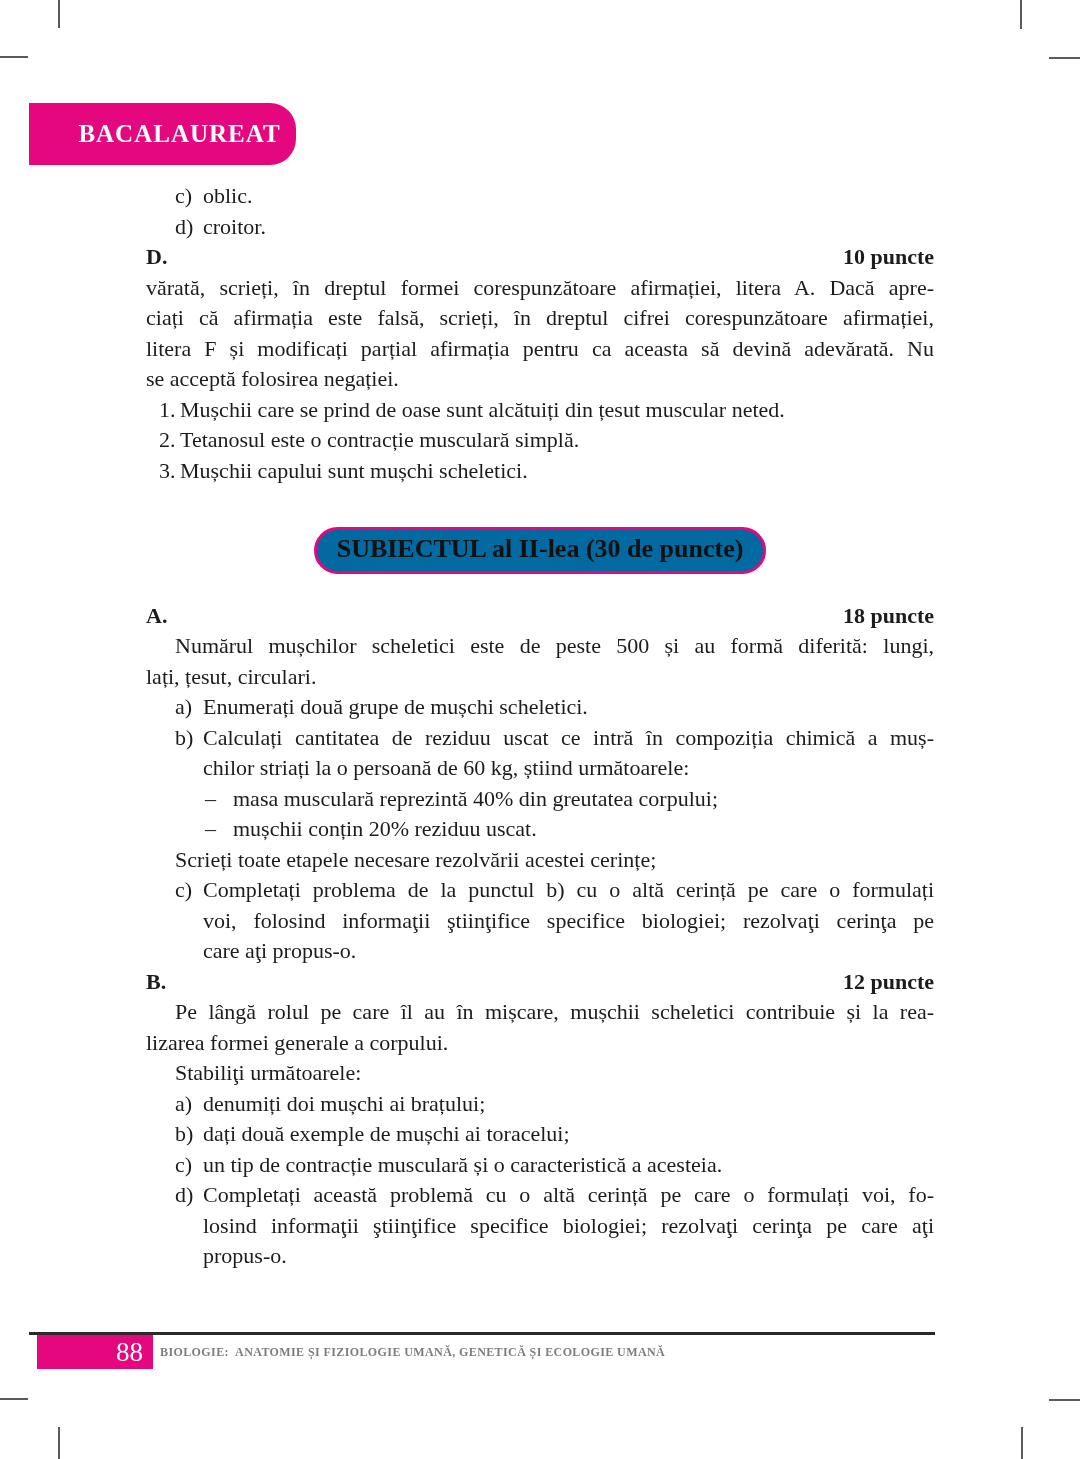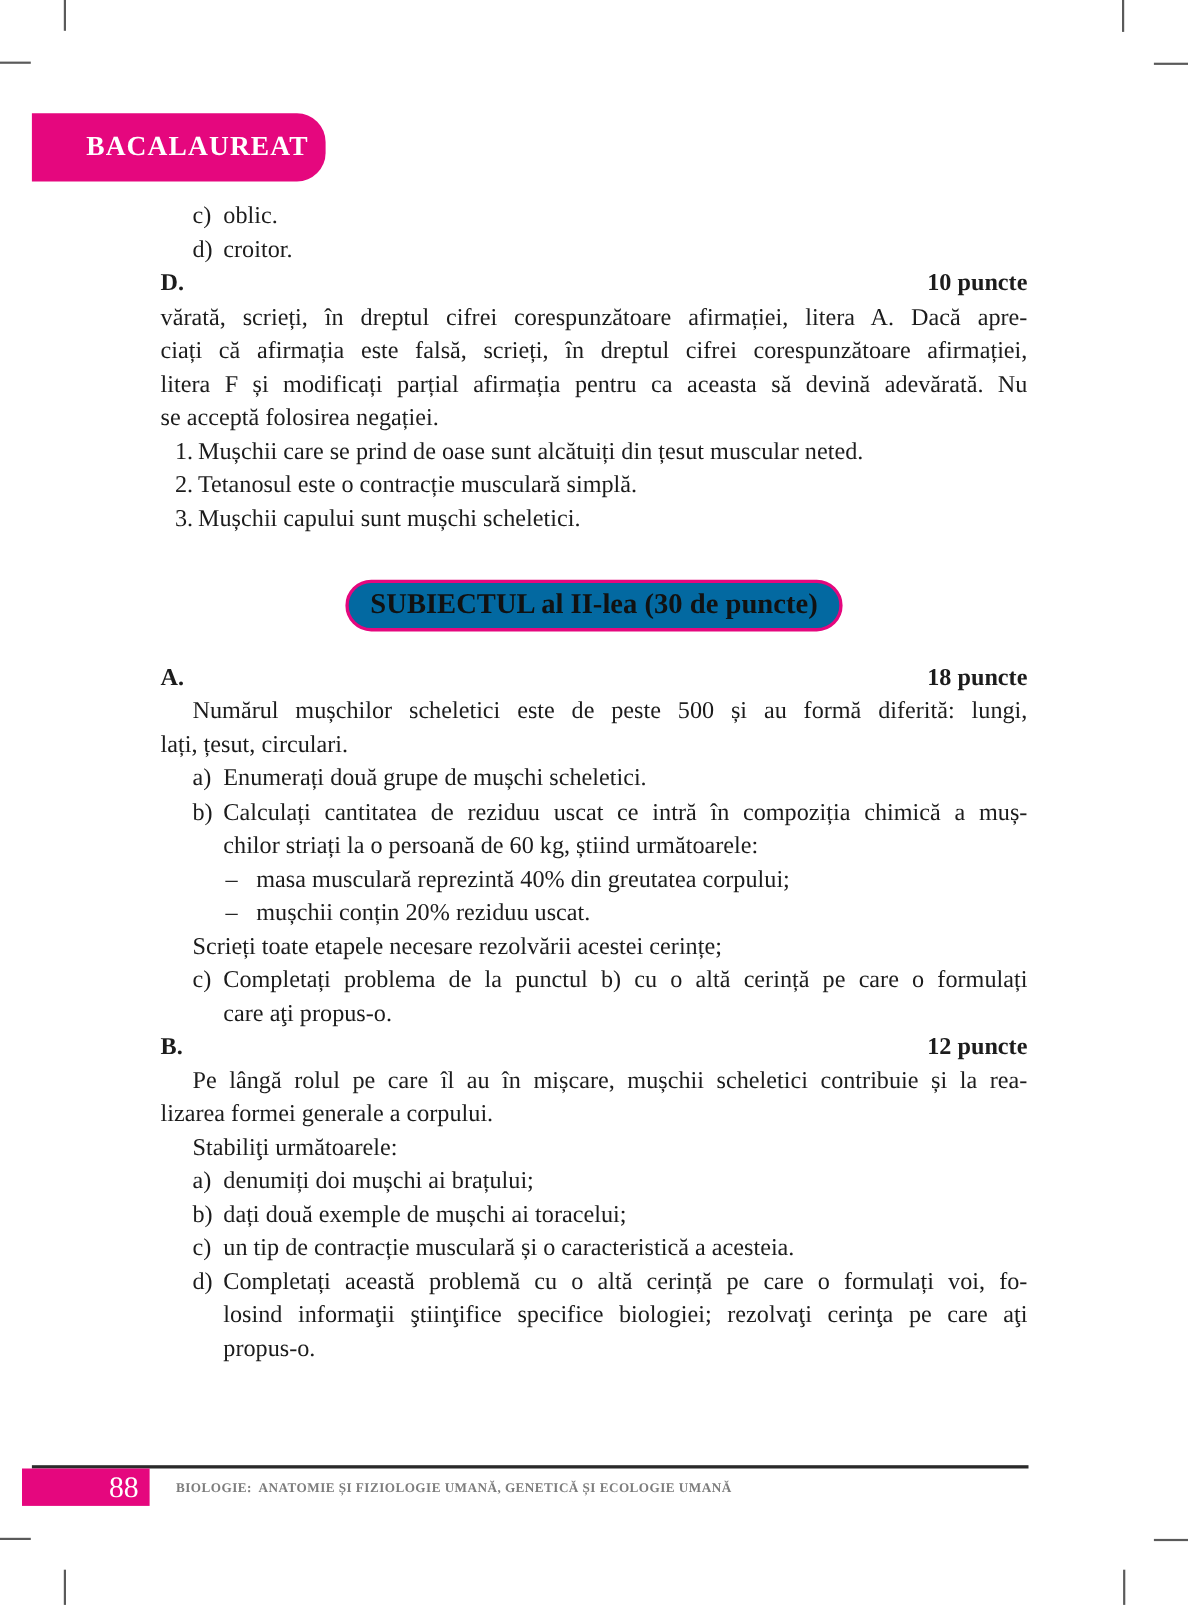--- a/index.html
+++ b/index.html
@@ -64,21 +64,21 @@
     font-weight:bold;font-size:26px;color:#111111;
     background:#0369a1;
   }
 
   
   .footer-rule{
     position:absolute;left:29px;top:1332px;width:906px;height:3px;
     background:var(--rule,#2a2a2a);
   }
   .footer-pagebox{
-    position:absolute;left:20px;top:1335px;width:116px;height:34px;
+    position:absolute;left:37px;top:1335px;width:116px;height:34px;
     background:var(--pink,#e5077e);
     display:flex;align-items:center;justify-content:flex-end;
     padding-right:10px;box-sizing:border-box;
   }
   .footer-pagebox span{color:#ffffff;font-size:27px;line-height:34px;}
   .footer-label{
     position:absolute;left:160px;top:1335px;height:34px;
     display:flex;align-items:center;
     color:var(--footer-text,#7d7d7d);
     font-weight:bold;font-size:12px;letter-spacing:0.4px;
@@ -112,21 +112,21 @@
     <div class="li">
       <span class="m">d)</span>
       <span class="t">croitor.</span>
     </div>
 
     <div class="hrow">
       <span>D.</span>
       <span>10 puncte</span>
     </div>
     <div>
-      <div class="jl">vărată, scrieți, în dreptul cifrei corespunzătoare afirmației, litera A. Dacă apre-</div>
+      <div class="jl">vărată, scrieți, în dreptul formei corespunzătoare afirmației, litera A. Dacă apre-</div>
       <div class="jl">ciați că afirmația este falsă, scrieți, în dreptul cifrei corespunzătoare afirmației,</div>
       <div class="jl">litera F și modificați parțial afirmația pentru ca aceasta să devină adevărată. Nu</div>
       <div>se acceptă folosirea negației.</div>
     </div>
     <div class="li-num">
       <span class="m">1.</span>
       <span class="t">Mușchii care se prind de oase sunt alcătuiți din țesut muscular neted.</span>
     </div>
     <div class="li-num">
       <span class="m">2.</span>
@@ -166,20 +166,21 @@
     </div>
     <div class="li-dash">
       <span class="m">–</span>
       <span class="t">mușchii conțin 20% reziduu uscat.</span>
     </div>
     <div class="ind1">Scrieți toate etapele necesare rezolvării acestei cerințe;</div>
     <div class="li">
       <span class="m">c)</span>
       <div class="t">
         <div class="jl">Completați problema de la punctul b) cu o altă cerință pe care o formulați</div>
+        <div class="jl">voi, folosind informaţii ştiinţifice specifice biologiei; rezolvaţi cerinţa pe</div>
         <div>care aţi propus-o.</div>
       </div>
     </div>
 
     <div class="hrow">
       <span>B.</span>
       <span>12 puncte</span>
     </div>
     <div>
       <div class="jl fl">Pe lângă rolul pe care îl au în mișcare, mușchii scheletici contribuie și la rea-</div>

